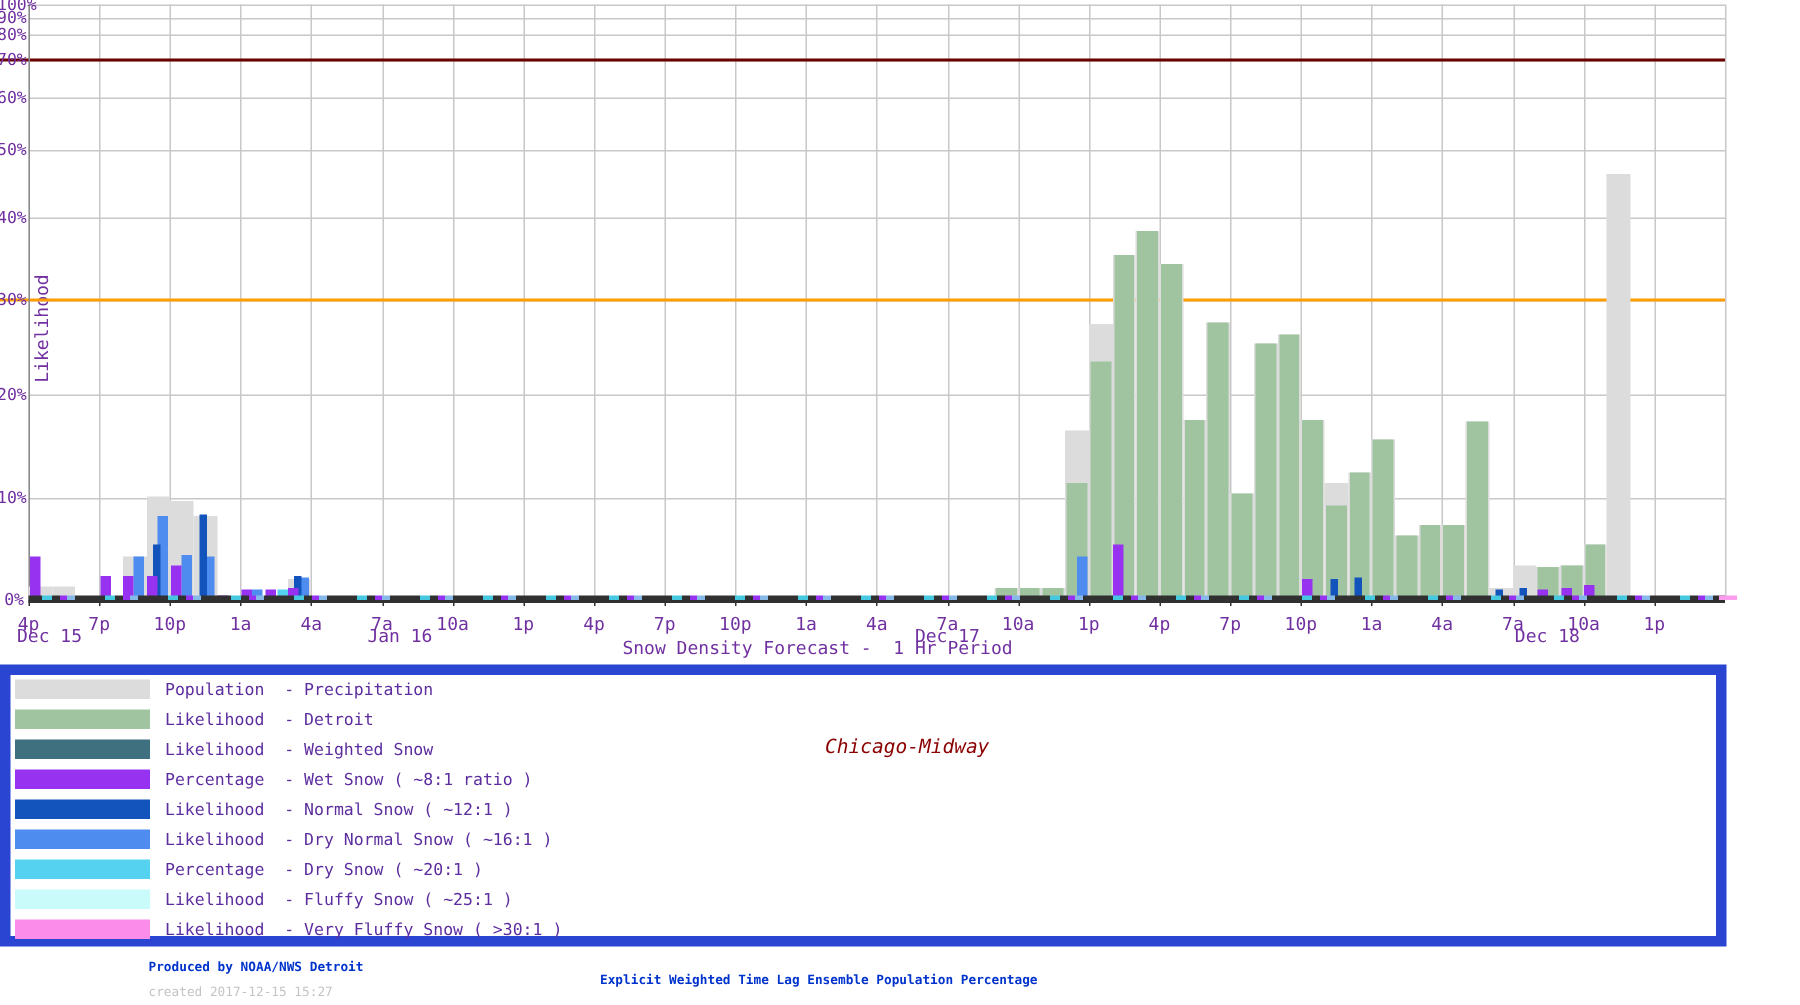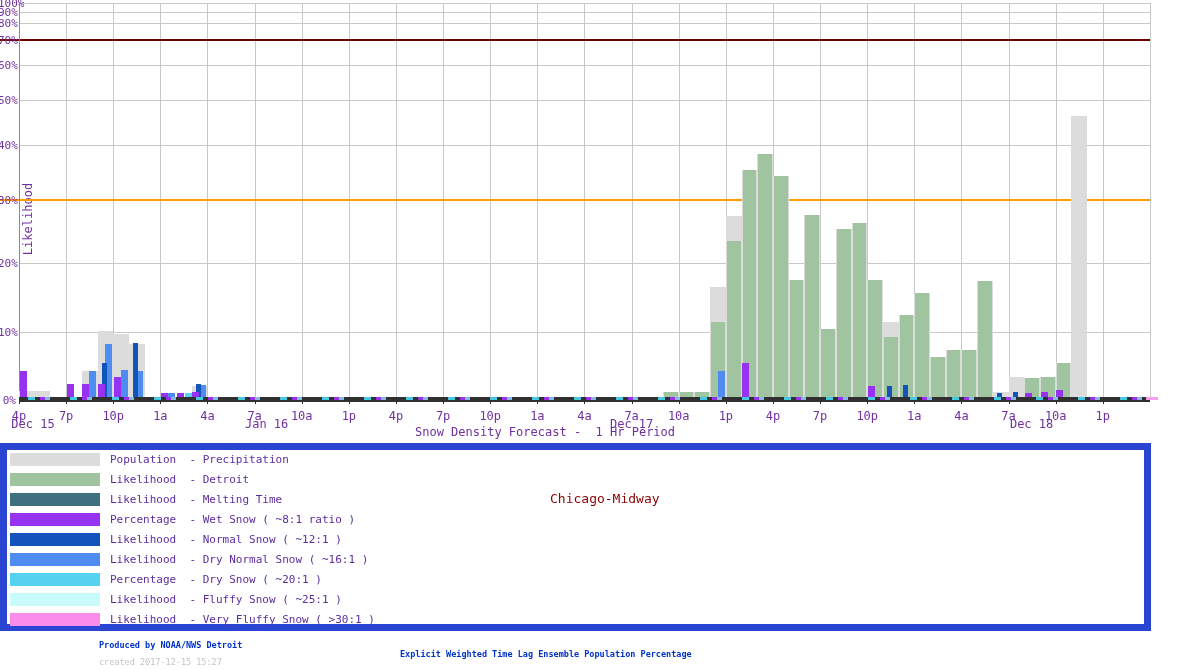--- a/index.html
+++ b/index.html
@@ -20,21 +20,21 @@
   .trace{position:absolute;height:3px;
      background:repeating-linear-gradient(90deg,#303030 0 9px,#45c8e0 9px 16px,#303030 16px 21px,#9632f0 21px 26px,#86b8e8 26px 31px,#303030 31px 42px);}
   .trace-pink{position:absolute;height:3px;background:#fc9cec;}
   .ylabel{position:absolute;font-size:12px;color:#7030a0;transform:translate(-50%,-50%) rotate(-90deg);white-space:pre;}
   .xtitle{position:absolute;font-size:12px;color:#7030a0;transform:translateX(-50%);white-space:pre;}
   .legend-frame{position:absolute;left:0;top:443px;width:1151px;height:188px;
      border:7px solid #2945d2;background:#ffffff;box-sizing:border-box;}
   .legend-row{position:absolute;left:3px;height:20px;}
   .legend-swatch{position:absolute;left:0;top:3px;width:90px;height:13px;}
   .legend-label{position:absolute;left:100px;top:3px;font-size:11px;color:#5c2d9e;white-space:pre;}
-  .station-title{position:absolute;left:543px;top:41px;font-size:13px;color:#8b0000;white-space:pre;}
+  .station-title{position:absolute;left:543px;top:41px;font-size:13px;color:#8b0000;white-space:pre;font-style:italic;}
   .footer-produced{position:absolute;left:99px;top:640px;font-size:8.5px;font-weight:bold;color:#0033cc;white-space:pre;}
   .footer-created{position:absolute;left:99px;top:657px;font-size:8.5px;color:#c4c4c4;white-space:pre;}
   .footer-method{position:absolute;left:400px;top:649px;font-size:8.5px;font-weight:bold;color:#0033cc;white-space:pre;}
 </style>
 </head>
 <body>
 
 <div class="stage">
   <div id="plot" class="abs" style="left:0;top:0;width:1200px;height:443px;">
     <div class="ylabel" style="left:28px;top:219px;">Likelihood</div>
@@ -238,21 +238,21 @@
         <div class="legend-row" style="top: 0px;">
           <div class="legend-swatch" style="background: rgb(220, 220, 220);"></div>
           <div class="legend-label">Population  - Precipitation</div>
         </div>
         <div class="legend-row" style="top: 20px;">
           <div class="legend-swatch" style="background: rgb(159, 196, 159);"></div>
           <div class="legend-label">Likelihood  - Detroit</div>
         </div>
         <div class="legend-row" style="top: 40px;">
           <div class="legend-swatch" style="background: rgb(63, 112, 128);"></div>
-          <div class="legend-label">Likelihood  - Melting Time</div>
+          <div class="legend-label">Likelihood  - Weighted Snow</div>
         </div>
         <div class="legend-row" style="top: 60px;">
           <div class="legend-swatch" style="background: rgb(150, 50, 240);"></div>
           <div class="legend-label">Percentage  - Wet Snow ( ~8:1 ratio )</div>
         </div>
         <div class="legend-row" style="top: 80px;">
           <div class="legend-swatch" style="background: rgb(18, 83, 188);"></div>
           <div class="legend-label">Likelihood  - Normal Snow ( ~12:1 )</div>
         </div>
         <div class="legend-row" style="top: 100px;">

